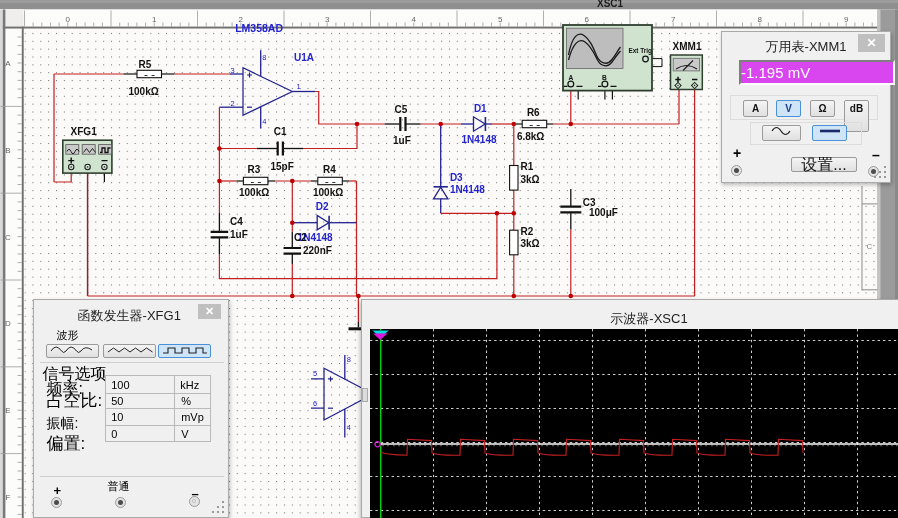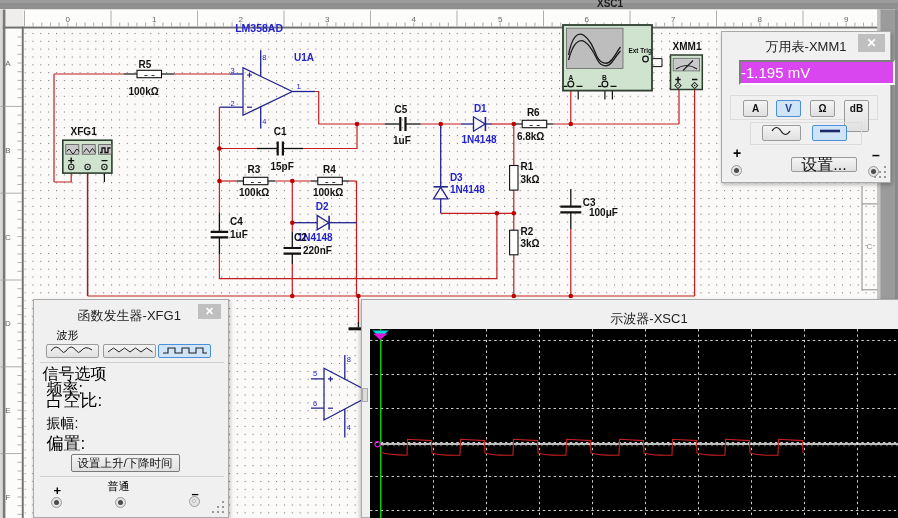--- a/index.html
+++ b/index.html
@@ -293,21 +293,40 @@
         </svg></div>
   <div class="btn sel" style="left:124.5px;top:44px;width:53px;height:14px;line-height:9px"><svg width="46" height="12" viewBox="0 0 46 12">
           <path d="M1 8 h5 v-5 h7 v5 h7 v-5 h7 v5 h7 v-5 h7 v5 h4" stroke="#222" stroke-width="1.1" fill="none"></path>
         </svg></div>
   <div style="position:absolute;left:6px;top:61.5px;width:184px;border-top:1px solid #cfcfcf"></div>
   <div style="position:absolute;left:9px;top:64px;font-size:16px">信号选项</div>
   <div style="position:absolute;left:13px;top:78.5px;font-size:16px">频率:</div>
   <div style="position:absolute;left:13px;top:89px;font-size:17px">占空比:</div>
   <div style="position:absolute;left:13px;top:114.5px;font-size:14px">振幅:</div>
   <div style="position:absolute;left:13px;top:132px;font-size:17px">偏置:</div>
-  <div class="btn" style="left:37px;top:154px;width:109px;height:18px;line-height:17px;font-weight:normal;font-size:11.5px;border-color:#7a7a7a">设置上升/下降时间</div>
+  <table style="position:absolute;left:71.7px;top:75.4px;border-collapse:collapse;font-size:11px">
+   <tbody>
+          <tr>
+            <td style="border:1px solid #b9b9b9;width:69px;height:17.5px;padding:0 0 0 5px">100</td>
+       <td style="border:1px solid #b9b9b9;width:36px;padding:0 0 0 5px">kHz</td>
+          </tr>
+   <tr>
+            <td style="border:1px solid #b9b9b9;height:15.5px;padding:0 0 0 5px">50</td>
+       <td style="border:1px solid #b9b9b9;padding:0 0 0 6px">%</td>
+          </tr>
+   <tr>
+            <td style="border:1px solid #b9b9b9;height:16.5px;padding:0 0 0 5px">10</td>
+       <td style="border:1px solid #b9b9b9;padding:0 0 0 6px">mVp</td>
+          </tr>
+   <tr>
+            <td style="border:1px solid #b9b9b9;height:16.5px;padding:0 0 0 5px">0</td>
+       <td style="border:1px solid #b9b9b9;padding:0 0 0 6px">V</td>
+          </tr>
+  </tbody>
+      </table>
   <div style="position:absolute;left:6px;top:176.3px;width:184px;border-top:1px solid #cfcfcf"></div>
   <div style="position:absolute;left:74px;top:179px;font-size:11px">普通</div>
   <div style="position:absolute;left:20px;top:183px;font-size:13px;font-weight:bold">+</div>
   <div style="position:absolute;left:158px;top:186px;font-size:13px;font-weight:bold">–</div>
   <div class="term" style="left:17px;top:197px">
         <i></i>
       </div>
   <div class="term" style="left:81.5px;top:197px">
         <i></i>
       </div>

